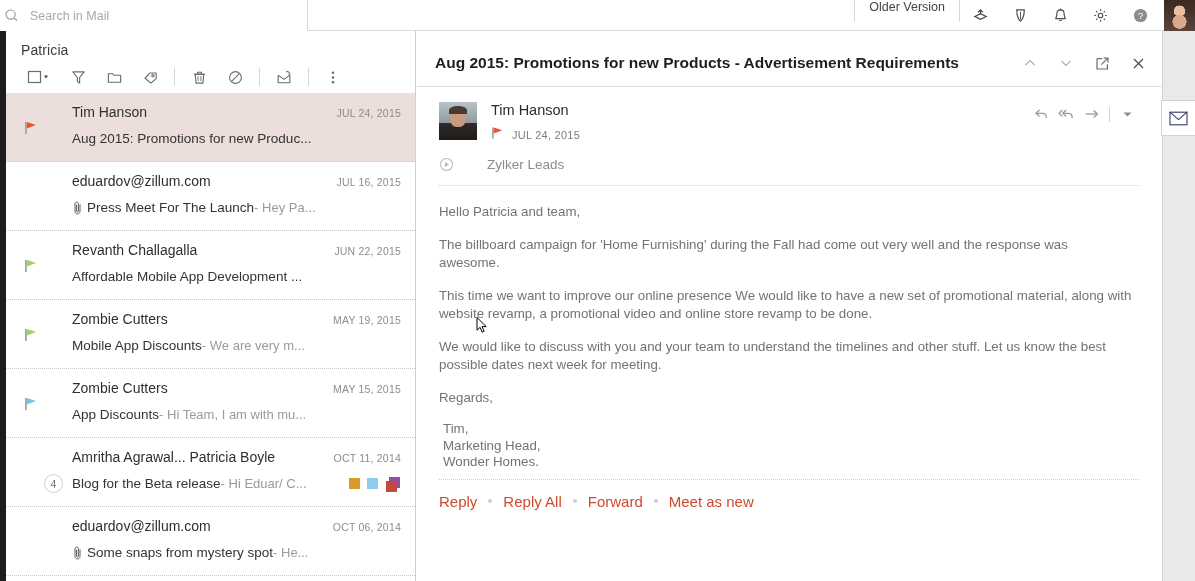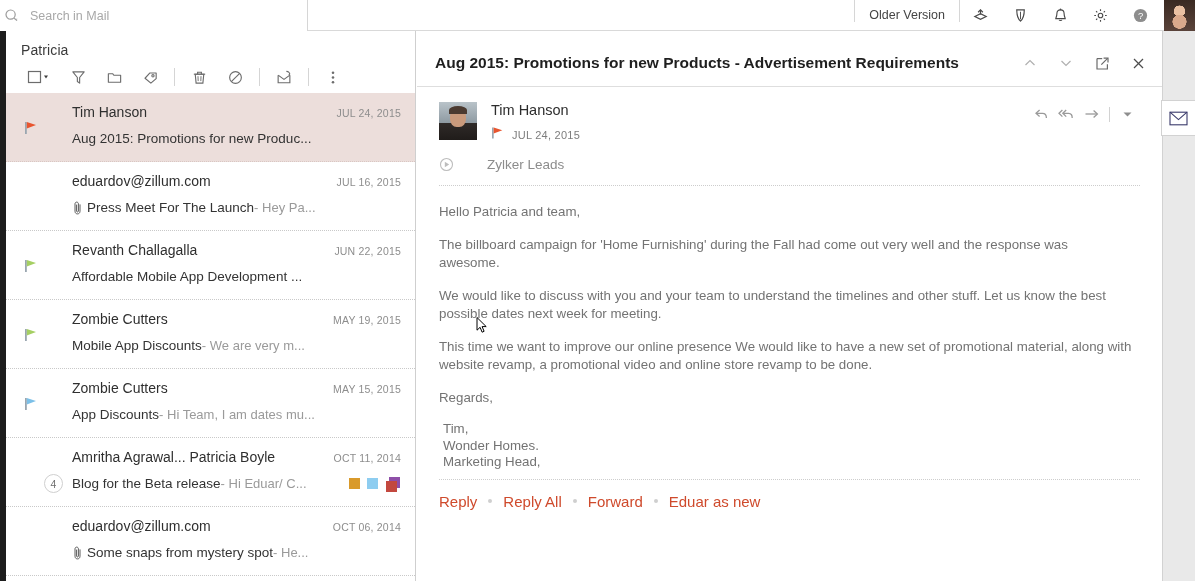--- a/index.html
+++ b/index.html
@@ -56,21 +56,21 @@
     color: #444;
     background: transparent;
     padding: 0 0 0 4px;
   }
   .search-input::placeholder { color: #a8a8a8; }
 
   .topbar-spacer { flex: 1; }
 
   .older-version {
     display: flex;
-    align-items: flex-end;
+    align-items: flex-start;
     padding: 0 14px;
     font-size: 12.5px;
     color: #444;
     border-left: 1px solid #d6d6d6;
     border-right: 1px solid #d6d6d6;
     height: 22px;
     white-space: nowrap;
   }
 
   .topbar-icons {
@@ -609,21 +609,21 @@
               <rect x="1" y="1" width="1.8" height="12" fill="#9aa6b0"></rect>
               <path d="M2.8 1 L12 3.9 L2.8 7.6 Z" fill="#7cc0e8"></path>
             </svg></div>
           <div class="row-top">
             <span class="sender">Zombie Cutters</span>
             <span class="row-date">MAY 15, 2015</span>
           </div>
           <div class="row-bot">
             <span class="subj-wrap">
               <span class="subject">App Discounts</span>
-              <span class="snippet"> - Hi Team, I am dates mu...</span>
+              <span class="snippet"> - Hi Team, I am with mu...</span>
             </span>
           </div>
         </div>
         <div class="mail-row">
           <div class="count-badge">4</div>
           <div class="row-top">
             <span class="sender">Amritha Agrawal... Patricia Boyle</span>
             <span class="row-date">OCT 11, 2014</span>
           </div>
           <div class="row-bot">
@@ -749,40 +749,40 @@
         </svg>
       </span>
       <span class="folder-name">Zylker Leads</span>
     </div>
 
     <div class="dotted-div"></div>
 
     <div class="msg-body" id="msg-body">
         <p>Hello Patricia and team,</p>
         <p>The billboard campaign for 'Home Furnishing' during the Fall had come out very well and the response was awesome.</p>
+        <p>This time we want to improve our online presence We would like to have a new set of promotional material, along with website revamp, a promotional video and online store revamp to be done.</p>
         <p>We would like to discuss with you and your team to understand the timelines and other stuff. Let us know the best possible dates next week for meeting.</p>
-        <p>This time we want to improve our online presence We would like to have a new set of promotional material, along with website revamp, a promotional video and online store revamp to be done.</p>
         <p>Regards,</p>
         <div class="sig">
           <div>Tim,</div>
+          <div>Marketing Head,</div>
           <div>Wonder Homes.</div>
-          <div>Marketing Head,</div>
         </div>
       </div>
 
     <div class="action-div"></div>
 
     <div class="action-links" id="action-links">
         <a style="color: rgb(207, 74, 44);">Reply</a>
         <span class="act-dot"></span>
         <a style="color: rgb(207, 74, 44);">Reply All</a>
         <span class="act-dot"></span>
         <a style="color: rgb(207, 74, 44);">Forward</a>
         <span class="act-dot"></span>
-        <a style="color: rgb(207, 74, 44);">Eduar as new</a>
+        <a style="color: rgb(207, 74, 44);">Meet as new</a>
       </div>
   </div>
 
   <div class="right-rail">
     <div class="rail-tab">
       <svg width="19" height="15" viewBox="0 0 19 15">
         <rect x="1" y="1.2" width="17" height="12.6" fill="#ffffff" stroke="#3a3a6b" stroke-width="1.1"></rect>
         <path d="M1 1.2 L9.5 8.6 L18 1.2" fill="none" stroke="#3a3a6b" stroke-width="1.1"></path>
       </svg>
     </div>

